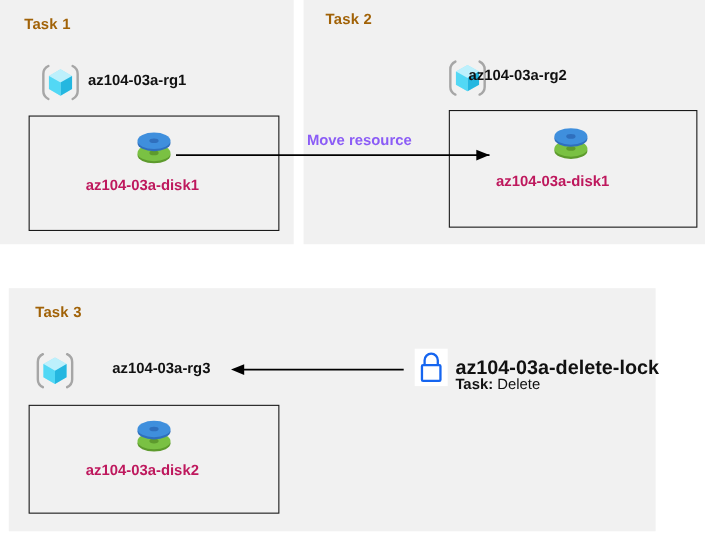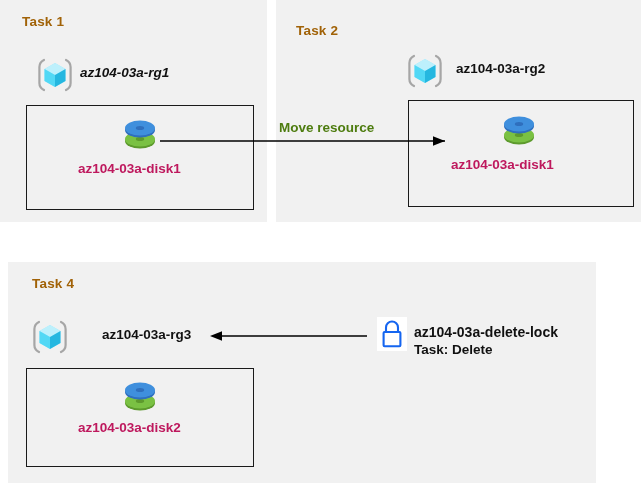--- a/index.html
+++ b/index.html
@@ -7,78 +7,78 @@
        font-family:"Liberation Sans","DejaVu Sans",sans-serif;}
 
   .panel{position:absolute;background:#f1f1f1;}
   #panel-task1{left:0px;top:0px;width:267px;height:222px;}
   #panel-task2{left:276px;top:0px;width:365px;height:222px;}
   #panel-task3{left:8px;top:262px;width:588px;height:221px;}
 
   .task-title{position:absolute;color:#a16207;font-weight:bold;font-size:13.5px;
               letter-spacing:.2px;white-space:nowrap;}
   #title-task1{left:22px;top:14px;}
-  #title-task2{left:296px;top:10px;margin-top:13px;}
+  #title-task2{left:296px;top:10px;}
   #title-task3{left:32px;top:276px;}
 
   .inner-box{position:absolute;border:1.4px solid #1a1a1a;background:transparent;}
   #box-task1{left:26px;top:105px;width:226px;height:103px;}
   #box-task2{left:408px;top:100px;width:224px;height:105px;}
   #box-task3{left:26px;top:368px;width:226px;height:97px;}
 
   
   .rg-icon{position:absolute;width:38px;height:38px;}
   .rg-icon svg{display:block;width:38px;height:38px;}
   #rg1-icon{left:36px;top:56px;}
   #rg2-icon{left:406px;top:52px;}
   #rg3-icon{left:31px;top:318px;}
 
   .rg-label{position:absolute;font-weight:bold;font-size:13.5px;color:#111;white-space:nowrap;}
-  #rg1-label{left:80px;top:65px;font-style:italic;}
-  #rg2-label{left:456px;top:61px;}
+  #rg1-label{left:80px;top:65px;}
+  #rg2-label{left:426px;top:61px;}
   #rg3-label{left:82px;top:327px;margin-left:20px;}
 
   
   .disk-icon{position:absolute;width:44px;height:42px;}
   .disk-icon svg{display:block;width:44px;height:42px;}
   #disk1a-icon{left:118px;top:114px;}
   #disk1b-icon{left:497px;top:110px;}
   #disk2-icon{left:118px;top:376px;}
 
   .disk-label{position:absolute;font-weight:bold;font-size:13.5px;color:#be185d;white-space:nowrap;}
   #disk1a-label{left:78px;top:161px;}
   #disk1b-label{left:451px;top:157px;}
   #disk2-label{left:78px;top:420px;text-align:center;}
 
   
   .arrow-svg{position:absolute;overflow:visible;}
   #arrow-move{left:160px;top:128px;width:300px;height:26px;}
   #arrow-lock{left:205px;top:326px;width:162px;height:20px;}
 
-  .edge-label{position:absolute;font-weight:bold;font-size:13.5px;color:#4d7c0f;white-space:nowrap;}
+  .edge-label{position:absolute;font-weight:bold;font-size:13.5px;color:#8b5cf6;white-space:nowrap;}
   #move-label{left:279px;top:120px;}
 
   
   #lock-icon{position:absolute;left:377px;top:317px;width:30px;height:34px;background:#ffffff;}
   #lock-icon svg{display:block;width:30px;height:34px;}
-  #lock-name{position:absolute;left:414px;top:324px;font-weight:bold;font-size:14px;color:#111;white-space:nowrap;}
+  #lock-name{position:absolute;left:414px;top:324px;font-weight:bold;font-size:18px;color:#111;white-space:nowrap;}
   #lock-type-row{position:absolute;left:414px;top:342px;font-size:13.5px;color:#111;white-space:nowrap;}
   #lock-type-row .k{font-weight:bold;}
-  #lock-type-row .v{font-weight:bold;}
+  #lock-type-row .v{font-weight:normal;}
 </style>
 </head>
 <body>
 
 <div class="panel" id="panel-task1"></div>
 <div class="panel" id="panel-task2"></div>
 <div class="panel" id="panel-task3"></div>
 
 <div class="task-title" id="title-task1">Task 1</div>
 <div class="task-title" id="title-task2">Task 2</div>
-<div class="task-title" id="title-task3">Task 4</div>
+<div class="task-title" id="title-task3">Task 3</div>
 
 <div class="inner-box" id="box-task1"></div>
 <div class="inner-box" id="box-task2"></div>
 <div class="inner-box" id="box-task3"></div>
 
 <div class="rg-icon" id="rg1-icon">
   <svg viewBox="0 0 38 38">
     <path d="M8 4 C4 6 3.4 8 3.4 11 L3.4 27 C3.4 30 4 32 8 34" fill="none" stroke="#a6a6a6" stroke-width="2.2" stroke-linecap="round"></path>
     <path d="M30 4 C34 6 34.6 8 34.6 11 L34.6 27 C34.6 30 34 32 30 34" fill="none" stroke="#a6a6a6" stroke-width="2.2" stroke-linecap="round"></path>
     <polygon points="19,7 29.5,13 29.5,25 19,31 8.5,25 8.5,13" fill="#9fe8fb"></polygon>

